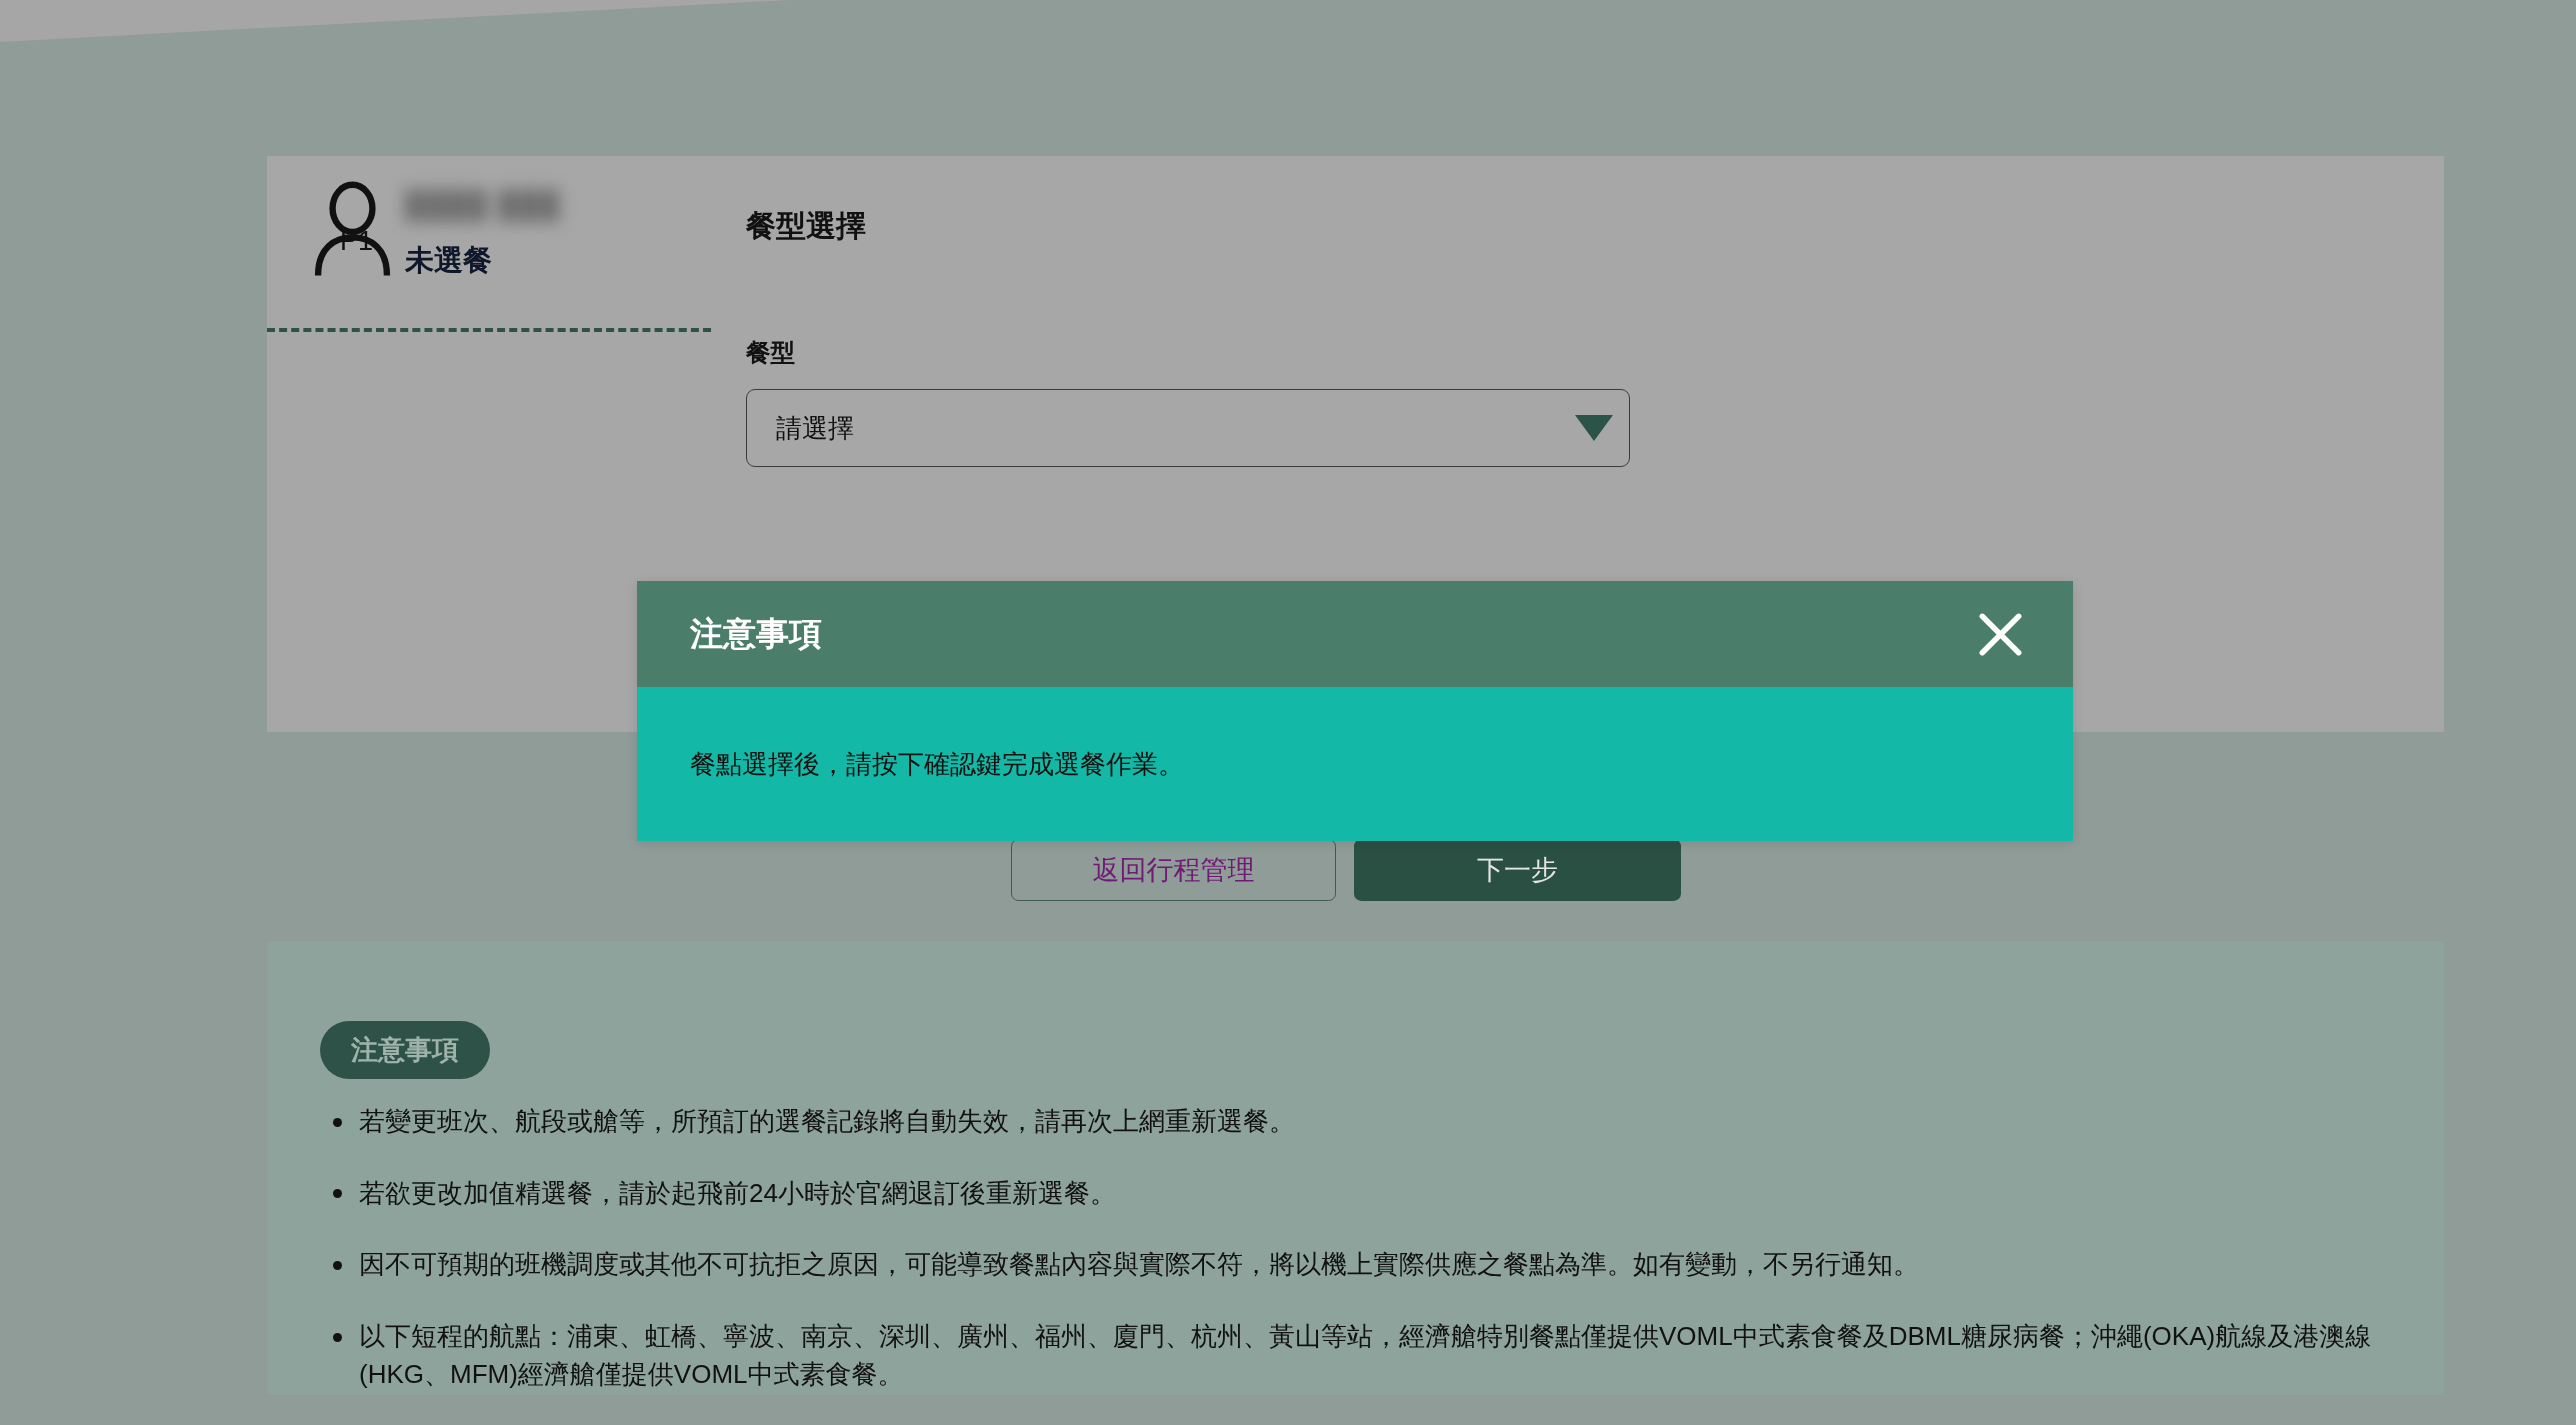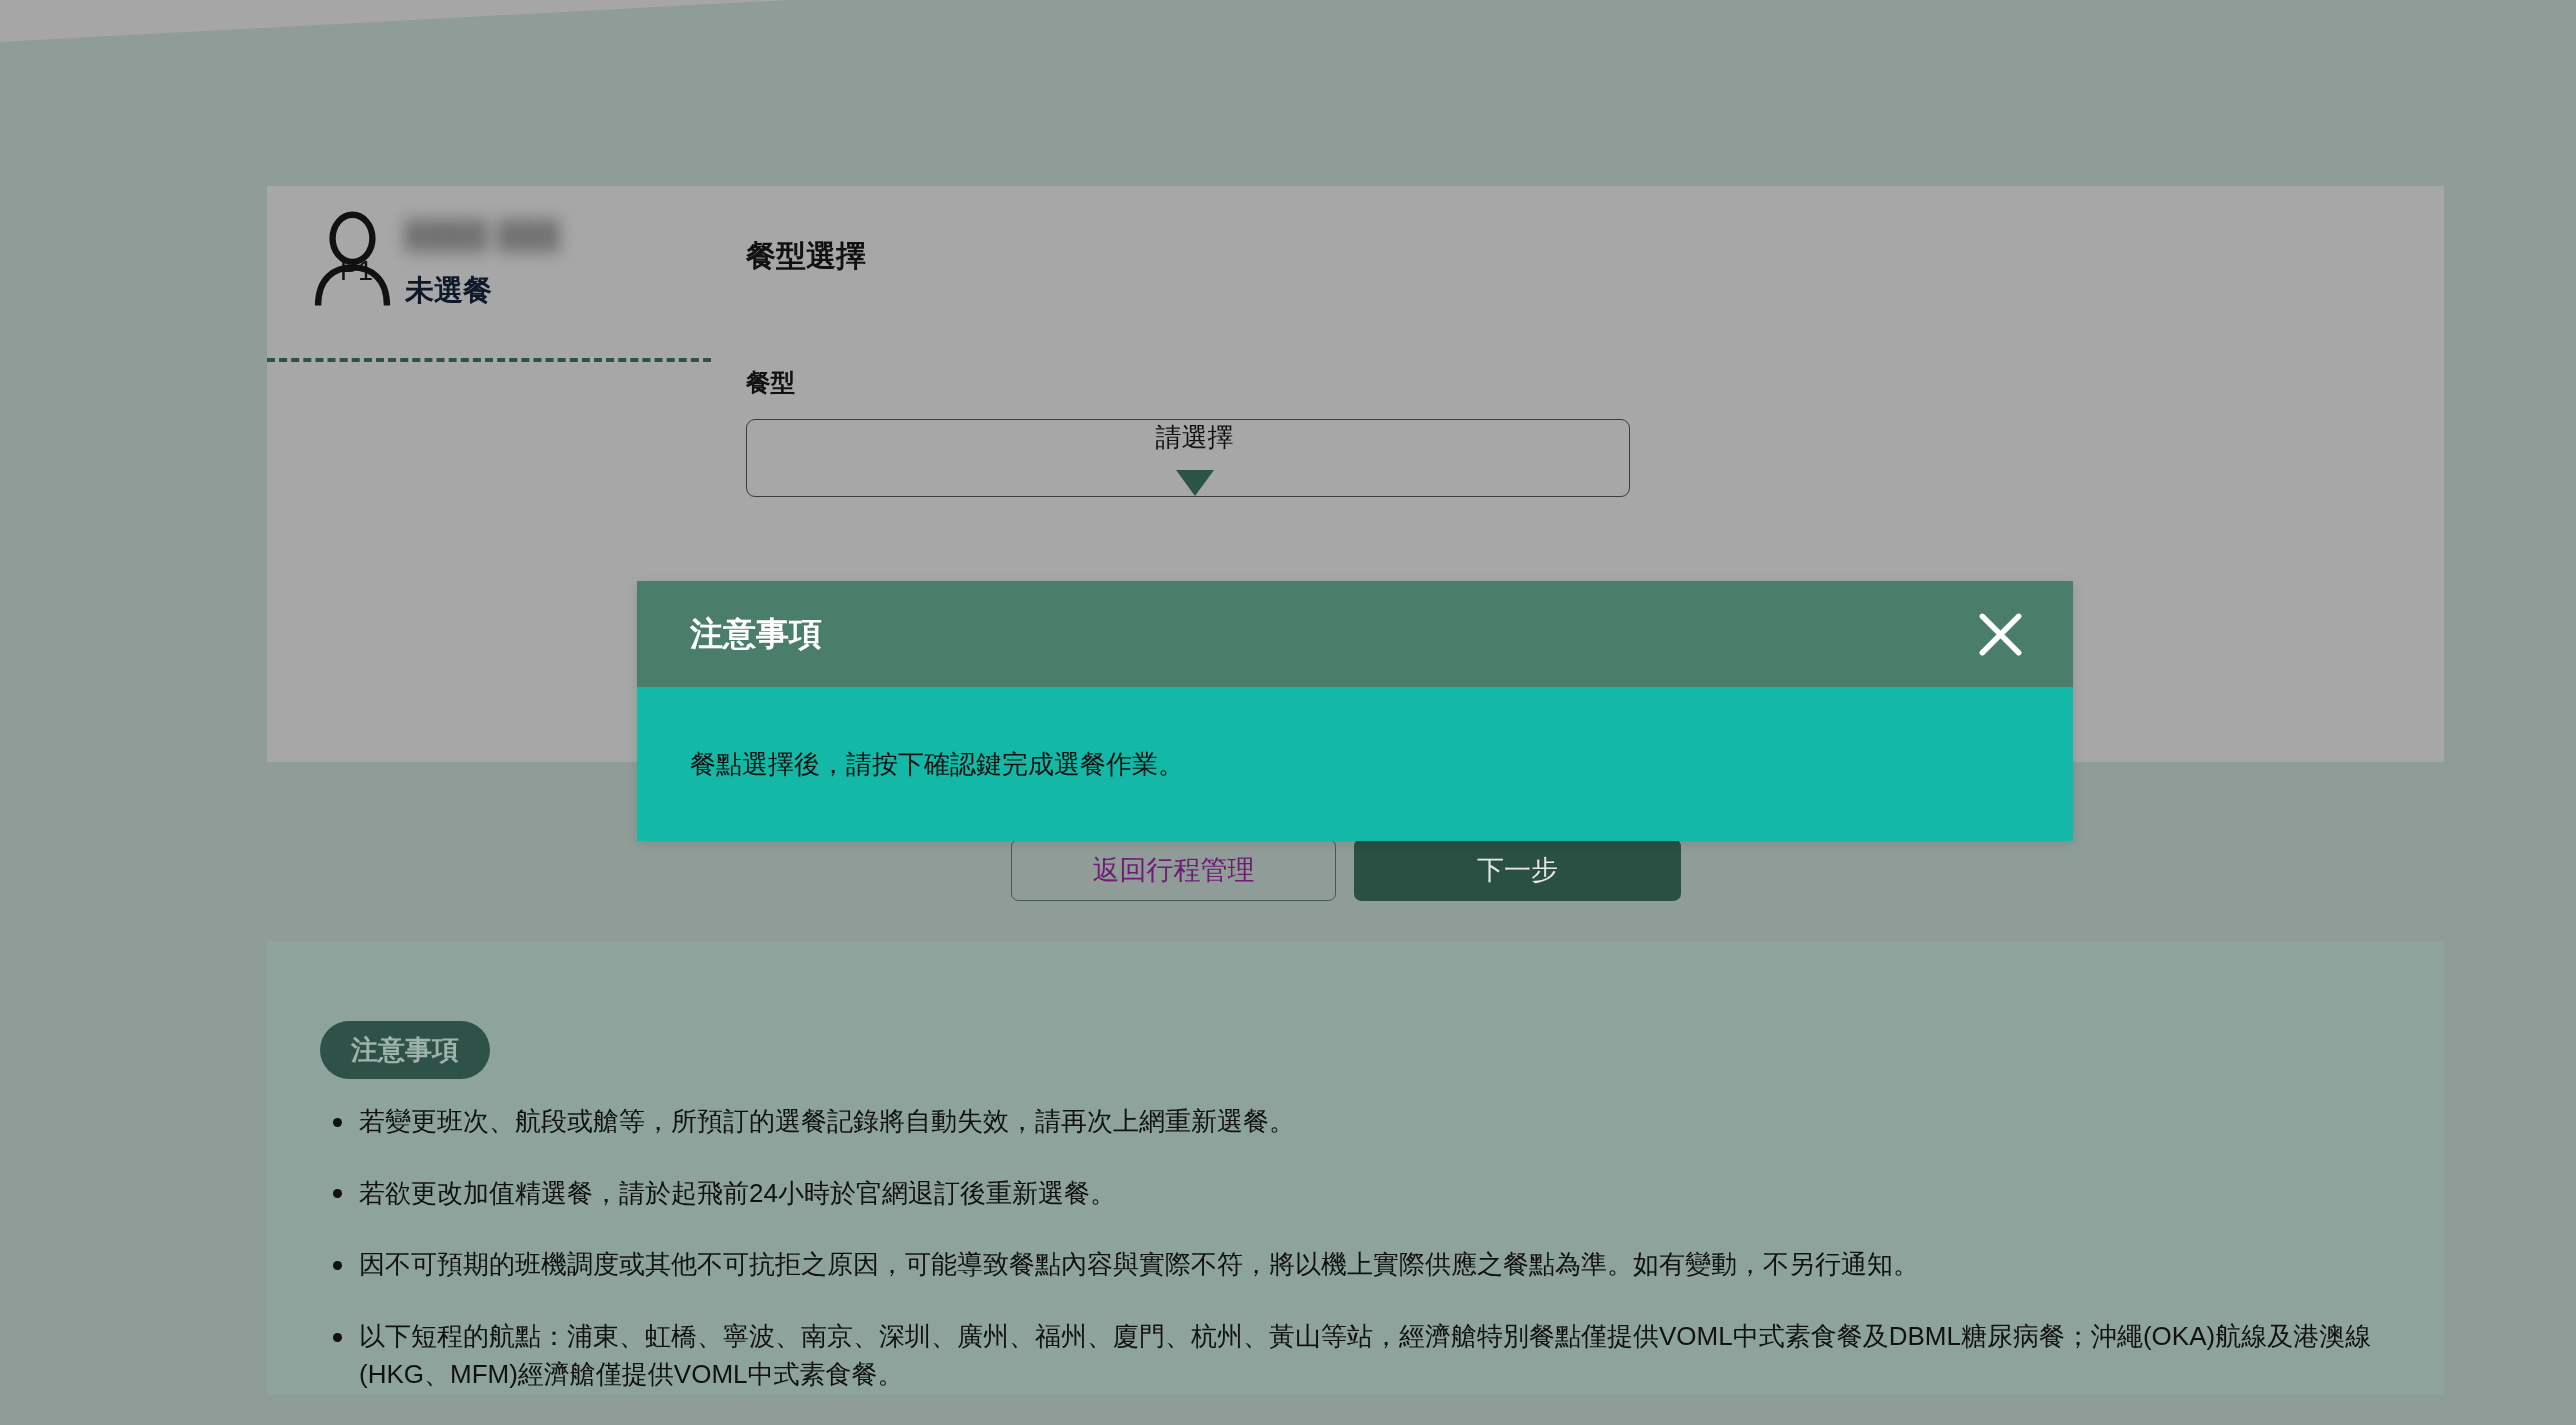--- a/index.html
+++ b/index.html
@@ -23,21 +23,21 @@
     height: 42px;
     background: #a6a6a6;
     clip-path: polygon(0 0, 789px 0, 0 42px);
     z-index: 0;
   }
 
   
   .main-card {
     position: absolute;
     left: 267px;
-    top: 186px;
+    top: 156px;
     width: 2177px;
     height: 576px;
     background: #a7a7a7;
     z-index: 1;
   }
 
   
   .pax-block {
     position: absolute;
     left: 0;
@@ -117,21 +117,20 @@
     height: 78px;
     border: 1.8px solid #3c3c3c;
     border-radius: 9px;
     box-sizing: border-box;
     display: flex;
     align-items: center;
     justify-content: space-between;
     padding: 0 16px 0 29px;
     background: transparent;
     cursor: pointer;
-    flex-direction: column;
   }
   .select-value {
     font-size: 26px;
     color: #111;
   }
   .caret {
     width: 0; height: 0;
     border-left: 19px solid transparent;
     border-right: 19px solid transparent;
     border-top: 26px solid #2b5347;

